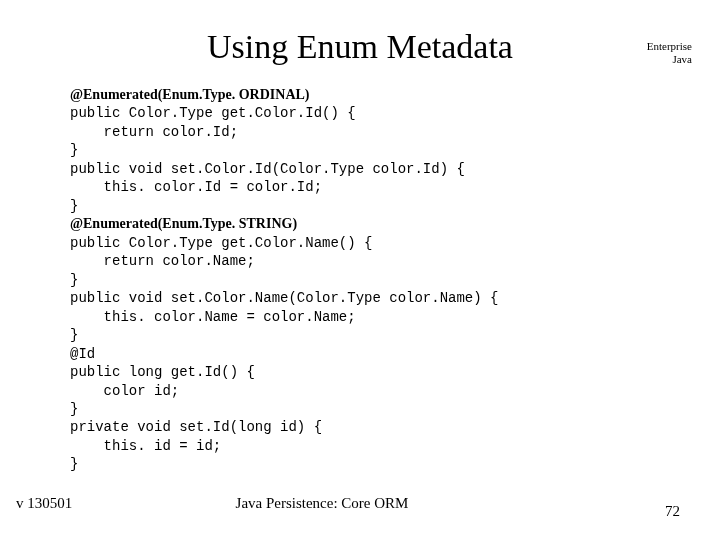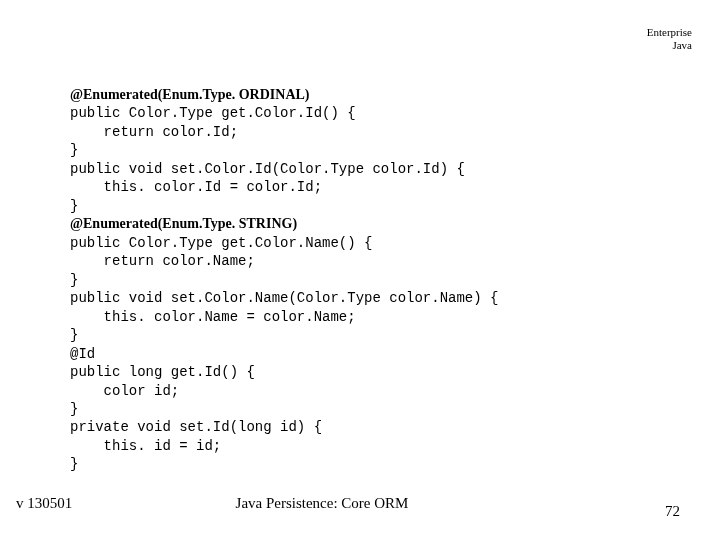--- a/index.html
+++ b/index.html
@@ -22,21 +22,21 @@
     position: absolute;
     top: 28px;
     left: 0;
     width: 720px;
     text-align: center;
     font-size: 34px;
     font-weight: 400;
   }
   .corner {
     position: absolute;
-    top: 26px;
+    top: 40px;
     right: 28px;
     text-align: right;
     font-size: 11px;
     line-height: 1.15;
   }
   .code {
     position: absolute;
     top: 86px;
     left: 70px;
     font-family: "Courier New", Courier, monospace;
@@ -65,20 +65,21 @@
     font-size: 15px;
     margin-left: 16px;
   }
   pre { margin: 0; font-family: inherit; }
 </style>
 </head>
 <body>
 
 <div class="slide">
 
+  <div class="title">Using Enum Metadata</div>
 
   <div class="corner">
     <div>Enterprise</div>
     <div>Java</div>
   </div>
 
   <div class="code">
 <pre><span class="b">@Enumerated(Enum.Type. ORDINAL)</span>
 <span>public Color.Type get.Color.Id() {</span>
 <span>    return color.Id;</span>

